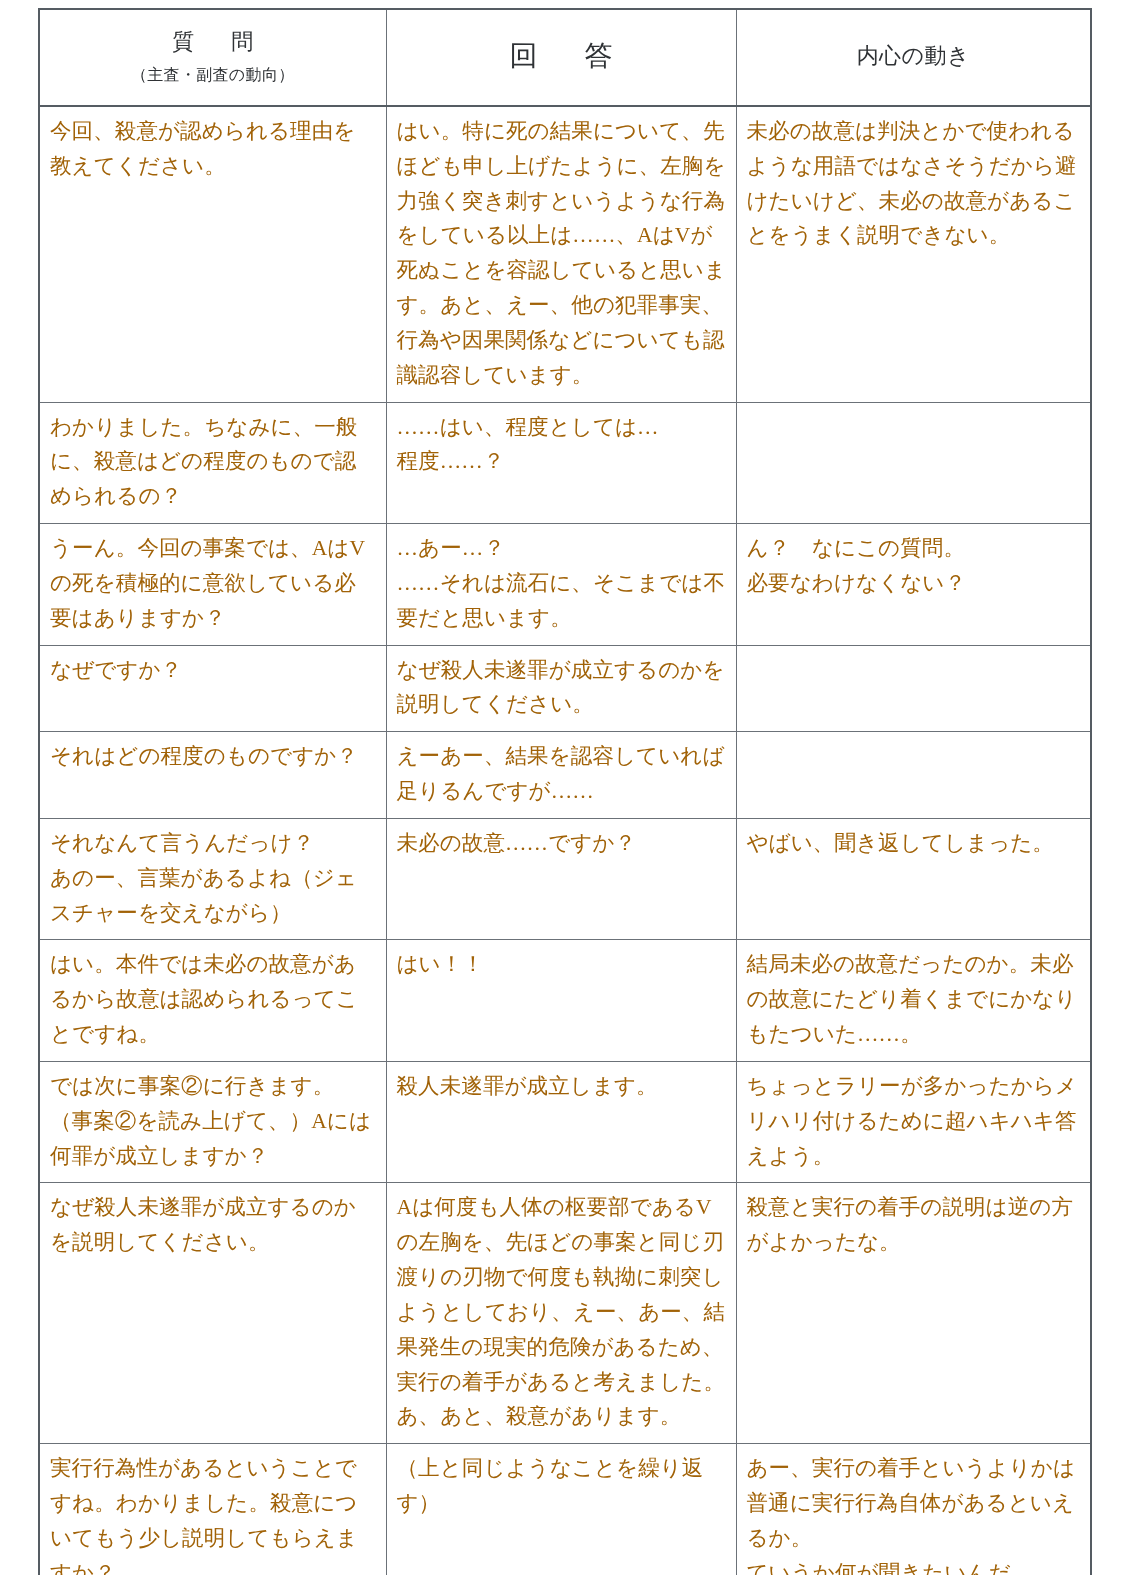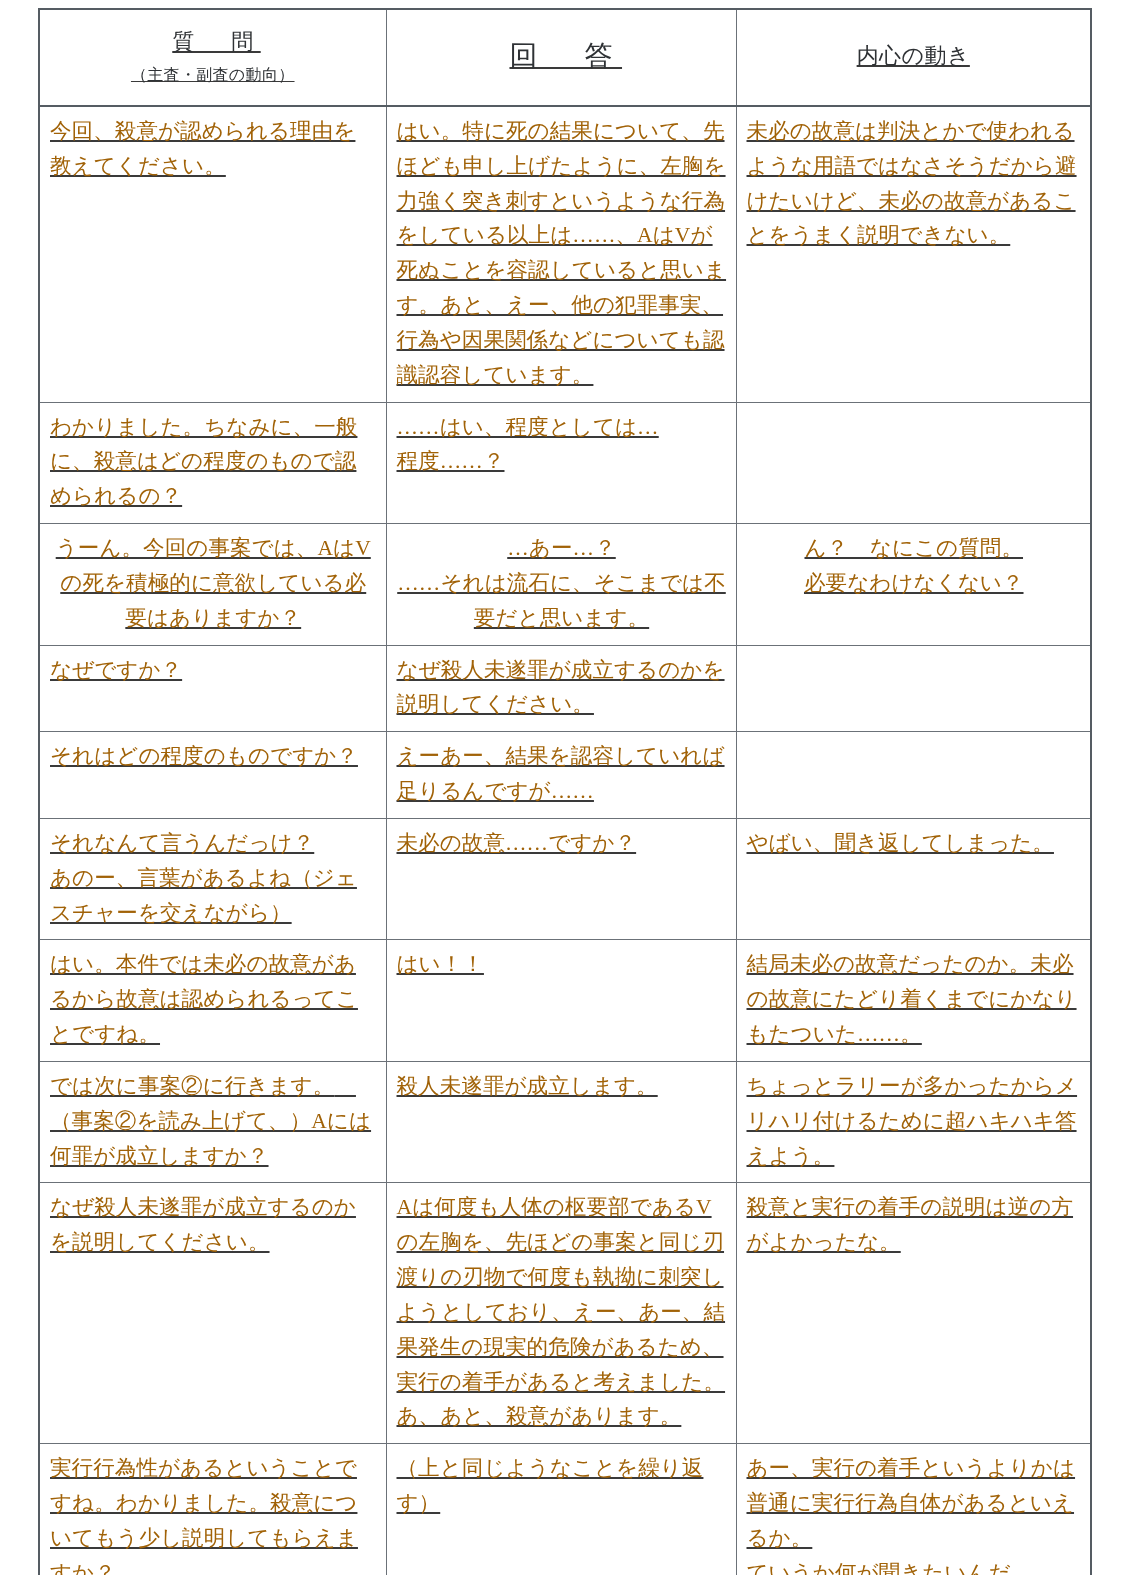--- a/index.html
+++ b/index.html
@@ -15,21 +15,20 @@
     color: #3a3a3a;
     overflow: hidden;
   }
 
   .page {
     position: relative;
     width: 999px;
     height: 1575px;
     box-sizing: border-box;
     padding: 8px 50px 0 38px;
-    text-decoration: underline;
   }
 
   table.qa-table {
     width: 1052px;
     border-collapse: collapse;
     table-layout: fixed;
     border: 2px solid #555c63;
   }
 
   table.qa-table col.col-q { width: 347px; }
@@ -85,21 +84,21 @@
   }
 
   td .cell-text {
     display: block;
     white-space: pre-wrap;
   }
 
   
   tr.r0 td { height: 222px; }
   tr.r1 td { height: 98px; }
-  tr.r2 td { height: 96px; text-align: center; }
+  tr.r2 td { height: 96px; }
   tr.r3 td { height: 68px; margin-left: 26px; }
   tr.r4 td { height: 68px; }
   tr.r5 td { height: 96px; }
   tr.r6 td { height: 100px; }
   tr.r7 td { height: 96px; }
   tr.r8 td { height: 180px; margin-top: 32px; }
   tr.r9 td { height: 140px; }
 </style>
 </head>
 <body>

